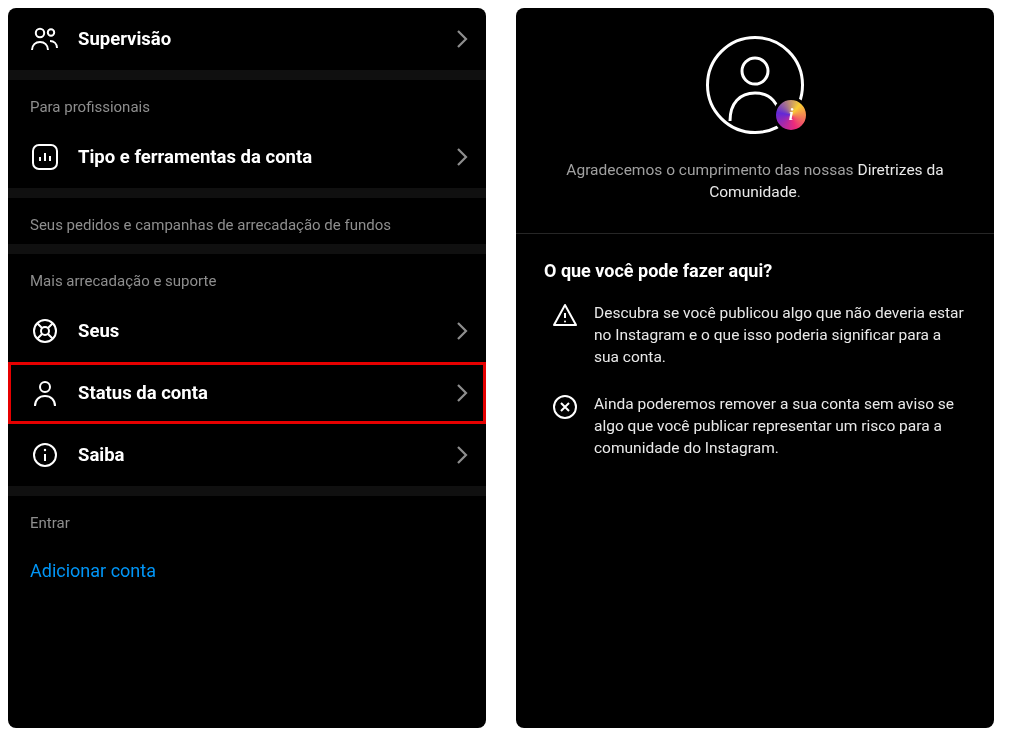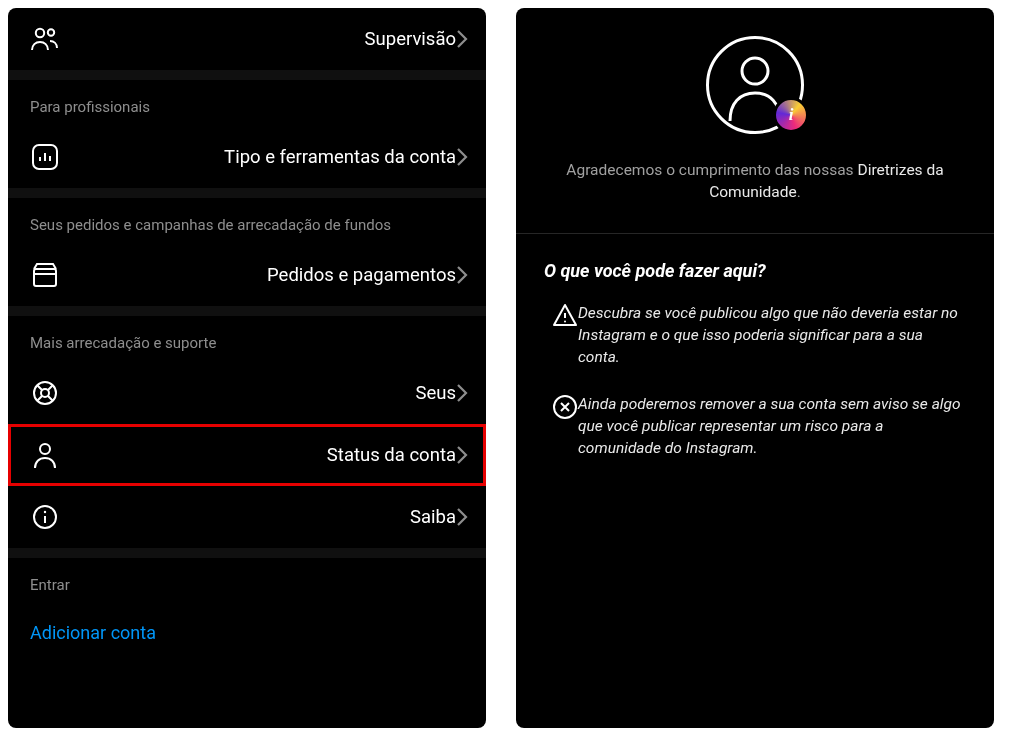--- a/index.html
+++ b/index.html
@@ -33,24 +33,23 @@
     width: 30px;
     height: 30px;
     display: flex;
     align-items: center;
     justify-content: center;
     margin-right: 18px;
     flex-shrink: 0;
   }
   .menu-item .label {
     font-size: 18.5px;
-    font-weight: 400;
+    font-weight: 700;
     color: #fff;
     flex: 1;
-    text-align: right;
   }
   .menu-item .chev {
     color: #8e8e8e;
   }
   .section-header {
     padding: 18px 34px 10px 22px;
     font-size: 15px;
     color: #8e8e8e;
     background: #000;
   }
@@ -125,29 +124,29 @@
     line-height: 1.4;
   }
   .hero-sub .bold { color: #e9e9e9; }
   .section-divider {
     height: 1px;
     background: #262626;
     margin: 0;
   }
   .what-section {
     padding: 26px 28px 10px 28px;
-    font-style: italic;
   }
   .what-title {
     font-size: 18px;
     font-weight: 700;
     margin-bottom: 22px;
   }
   .what-item {
     display: flex;
+    gap: 16px;
     margin-bottom: 26px;
     padding-left: 8px;
     justify-content: space-between;
   }
   .what-item .wi-icon {
     width: 26px;
     height: 26px;
     flex-shrink: 0;
     display: flex;
     align-items: flex-start;
@@ -196,34 +195,20 @@
     <div class="chev">
       <svg width="12" height="20" viewBox="0 0 12 20" fill="none" stroke="#8e8e8e" stroke-width="2.2">
           <path d="M2 2l8 8-8 8"></path>
         </svg>
     </div>
   </div>
 
   <div class="divider-thick"></div>
   <div class="section-header">Seus pedidos e campanhas de arrecadação de fundos</div>
 
-  <div class="menu-item">
-    <div class="icon-slot">
-      <svg width="28" height="26" viewBox="0 0 28 26" fill="none" stroke="#fff" stroke-width="2">
-        <rect x="3" y="7" width="22" height="17" rx="2"></rect>
-        <path d="M3 7l3-5h16l3 5M3 12h22"></path>
-      </svg>
-    </div>
-    <div class="label">Pedidos e pagamentos</div>
-    <div class="chev">
-      <svg width="12" height="20" viewBox="0 0 12 20" fill="none" stroke="#8e8e8e" stroke-width="2.2">
-          <path d="M2 2l8 8-8 8"></path>
-        </svg>
-    </div>
-  </div>
 
   <div class="divider-thick"></div>
   <div class="section-header">Mais arrecadação e suporte</div>
 
   <div class="menu-item">
     <div class="icon-slot">
       <svg width="28" height="28" viewBox="0 0 28 28" fill="none" stroke="#fff" stroke-width="2">
         <circle cx="14" cy="14" r="11"></circle>
         <circle cx="14" cy="14" r="4"></circle>
         <path d="M6 6l5 5M22 6l-5 5M6 22l5-5M22 22l-5-5"></path>

